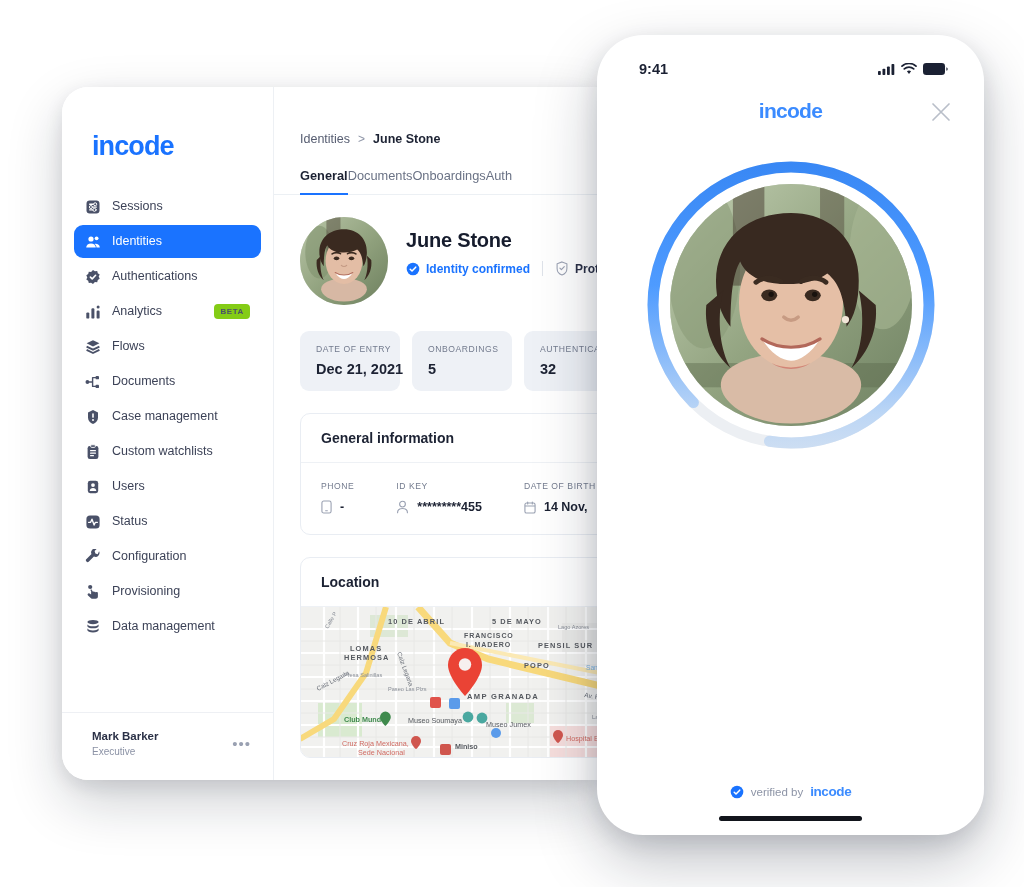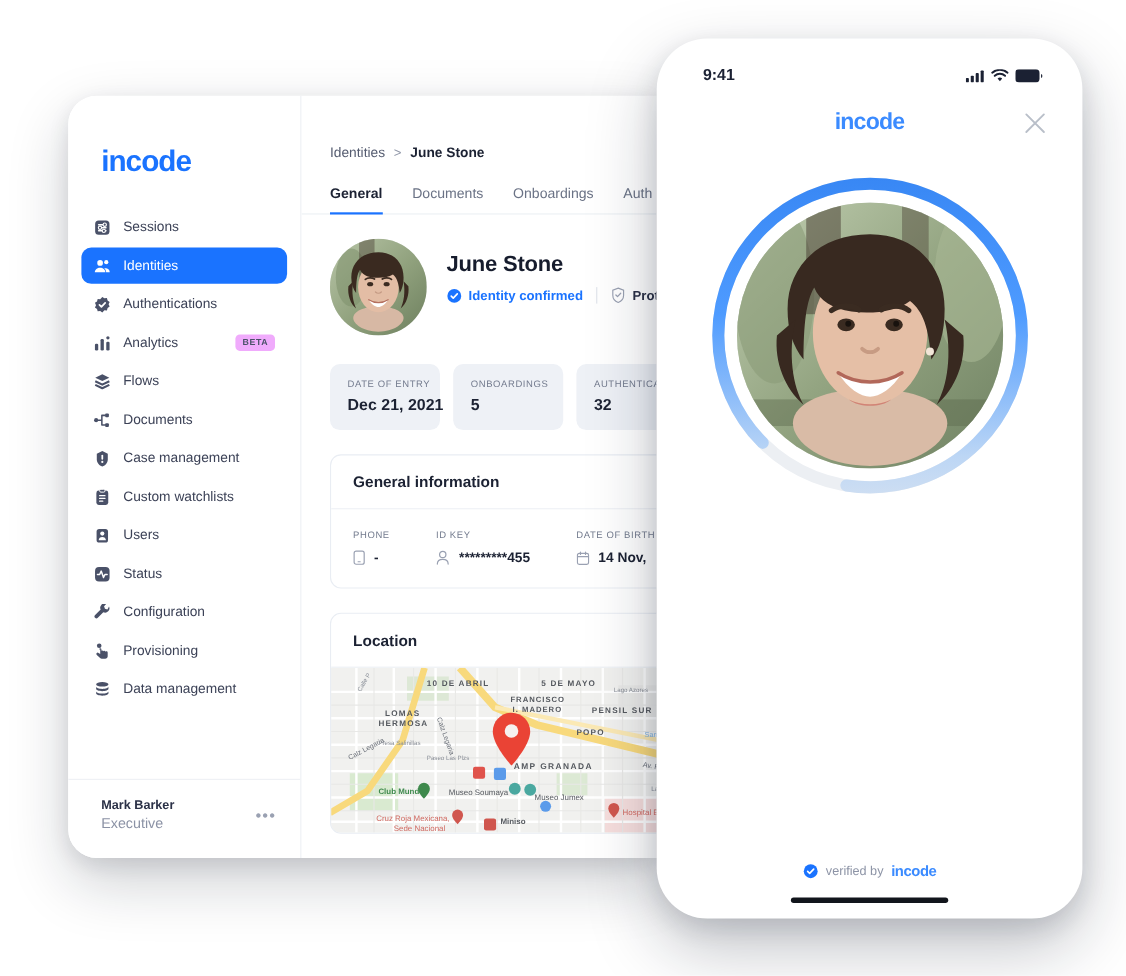--- a/index.html
+++ b/index.html
@@ -44,47 +44,47 @@
     font-size: 12.5px; color: #3c4257; font-weight: 500;
     cursor: pointer; position: relative;
     white-space: nowrap;
   }
   .nav-item.active { background: #1a73ff; color: #ffffff; }
   .nav-ico { width: 16px; height: 16px; flex: 0 0 16px; display:block; }
   .nav-ico svg { display:block; width:16px; height:16px; }
   .nav-label { line-height: 1; }
   .badge-beta {
     margin-left: auto;
-    background: #f0abfc; color: #4a5168;
+    background: #84cc16; color: #4a5168;
     font-size: 8px; font-weight: 700; letter-spacing: .6px;
     padding: 3px 6px; border-radius: 4px;
   }
   .side-footer {
     margin-top: auto;
     border-top: 1px solid #eef0f4;
     padding: 16px 22px 22px 30px;
     display: flex; align-items: center;
   }
   .sf-name { font-size: 11.5px; font-weight: 700; color: #2b3147; line-height: 1.35; }
-  .sf-role { font-size: 13px; color: #8b92a5; line-height: 1.35; }
+  .sf-role { font-size: 10px; color: #8b92a5; line-height: 1.35; }
   .sf-dots { margin-left: auto; color: #9aa1b2; font-size: 15px; letter-spacing: 1px; line-height: 1; cursor: pointer; }
 
   
   .main { flex: 1 1 auto; padding: 0 0 0 0; overflow: hidden; background:#fff; }
   .crumb {
     display: flex; align-items: center; gap: 8px;
     padding: 45px 0 0 26px;
     font-size: 12.5px;
   }
   .crumb-link { color: #555c70; cursor: pointer; }
   .crumb-sep { color: #8d94a6; font-size: 12px; }
   .crumb-cur { color: #1c2233; font-weight: 700; }
 
   .tabs {
-    display: flex; gap: 27px;
+    display: flex; 
     padding: 22px 0 0 26px;
     border-bottom: 1px solid #ecf0f4;
     white-space: nowrap;
   }
   .tab {
     font-size: 12.8px; color: #6a7285; padding-bottom: 10px;
     cursor: pointer; border-bottom: 2.5px solid transparent;
     margin-bottom: -1px;
   }
   .tab.active { color: #1c2233; font-weight: 700; border-bottom-color: #1a73ff; }

